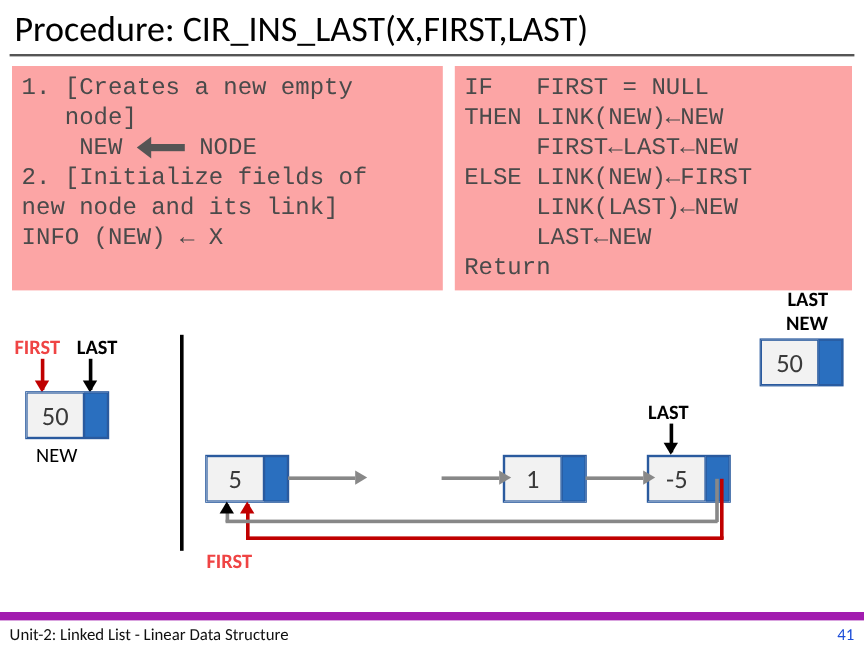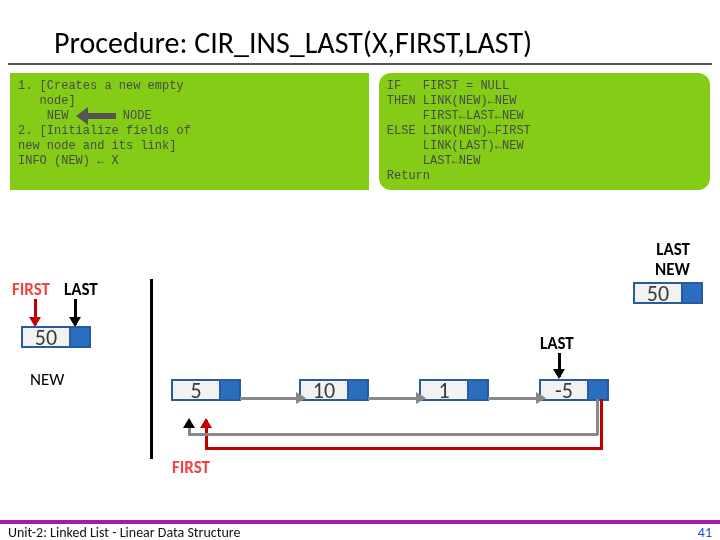--- a/index.html
+++ b/index.html
@@ -6,44 +6,43 @@
   body {
     width: 720px;
     height: 540px;
     background: #fff;
     font-family: Calibri, Arial, sans-serif;
     position: relative;
     overflow: hidden;
   }
   .title {
     font-size: 30px;
-    padding: 24px 12px 2px 12px;
+    padding: 6px 12px 2px 12px;
     color: #000;
-    margin-left: 42px;
   }
   .title-underline {
     border-bottom: 2px solid #555;
     margin: 0 8px 8px 8px;
   }
   .code-row {
     display: flex;
     gap: 10px;
     padding: 0 10px;
   }
   .code-box {
-    background: #84cc16;
+    background: #fca5a5;
     font-family: Consolas, "Courier New", monospace;
-    font-size: 12px;
+    font-size: 20px;
     line-height: 1.25;
     padding: 6px 8px;
     white-space: pre;
     color: #4a4a4a;
   }
   .code-left { flex: 1 1 52%; }
-  .code-right { flex: 1 1 48%; border-radius: 12px; }
+  .code-right { flex: 1 1 48%; }
   .arrow-left {
     display: inline-block;
     vertical-align: middle;
     width: 40px;
     height: 14px;
     position: relative;
   }
   .arrow-left::before {
     content: "";
     position: absolute;
@@ -68,21 +67,21 @@
   .label {
     position: absolute;
     font-weight: bold;
     font-size: 17px;
   }
   .label-red { color: #ef4444; }
   .label-black { color: #000; }
   .node {
     position: absolute;
     display: flex;
-    height: 20px;
+    height: 38px;
     box-shadow: 0 0 0 1px #2a5a9e;
     justify-content: space-between;
   }
   .node .info {
     width: 48px;
     background: #f2f2f2;
     display: flex;
     align-items: center;
     justify-content: center;
     font-size: 22px;
@@ -135,22 +134,22 @@
   .harrow-head {
     position: absolute;
     width: 0; height: 0;
     border-left: 10px solid #888;
     border-top: 6px solid transparent;
     border-bottom: 6px solid transparent;
   }
   .footer {
     position: absolute;
     left: 0; right: 0; bottom: 0;
-    height: 20px;
-    border-top: 4px solid #a21caf;
+    height: 30px;
+    border-top: 7px solid #a21caf;
     display: flex;
     align-items: center;
     justify-content: space-between;
     font-size: 14px;
     padding: 0 8px;
     color: #111;
   }
   .page-num {
     font-size: 14px;
     color: #1d4ed8;
@@ -202,24 +201,20 @@
     <div class="link"></div>
   </div>
 
   <div class="label label-black" style="left:540px; top:86px;">LAST</div>
   <div class="ptr-arrow ptr-arrow-black" style="left:558px; top:106px; height:24px;"></div>
 
   <div class="node" style="left:172px; top:133px;">
     <div class="info">5</div>
     <div class="link"></div>
   </div>
-  <div class="node" style="left:300px; top:133px;">
-    <div class="info">10</div>
-    <div class="link"></div>
-  </div>
   <div class="node" style="left:420px; top:133px;">
     <div class="info">1</div>
     <div class="link"></div>
   </div>
   <div class="node" style="left:540px; top:133px;">
     <div class="info">-5</div>
     <div class="link"></div>
   </div>
 
   <div class="hwire" style="left:240px; top:150px; width:56px;"></div>

